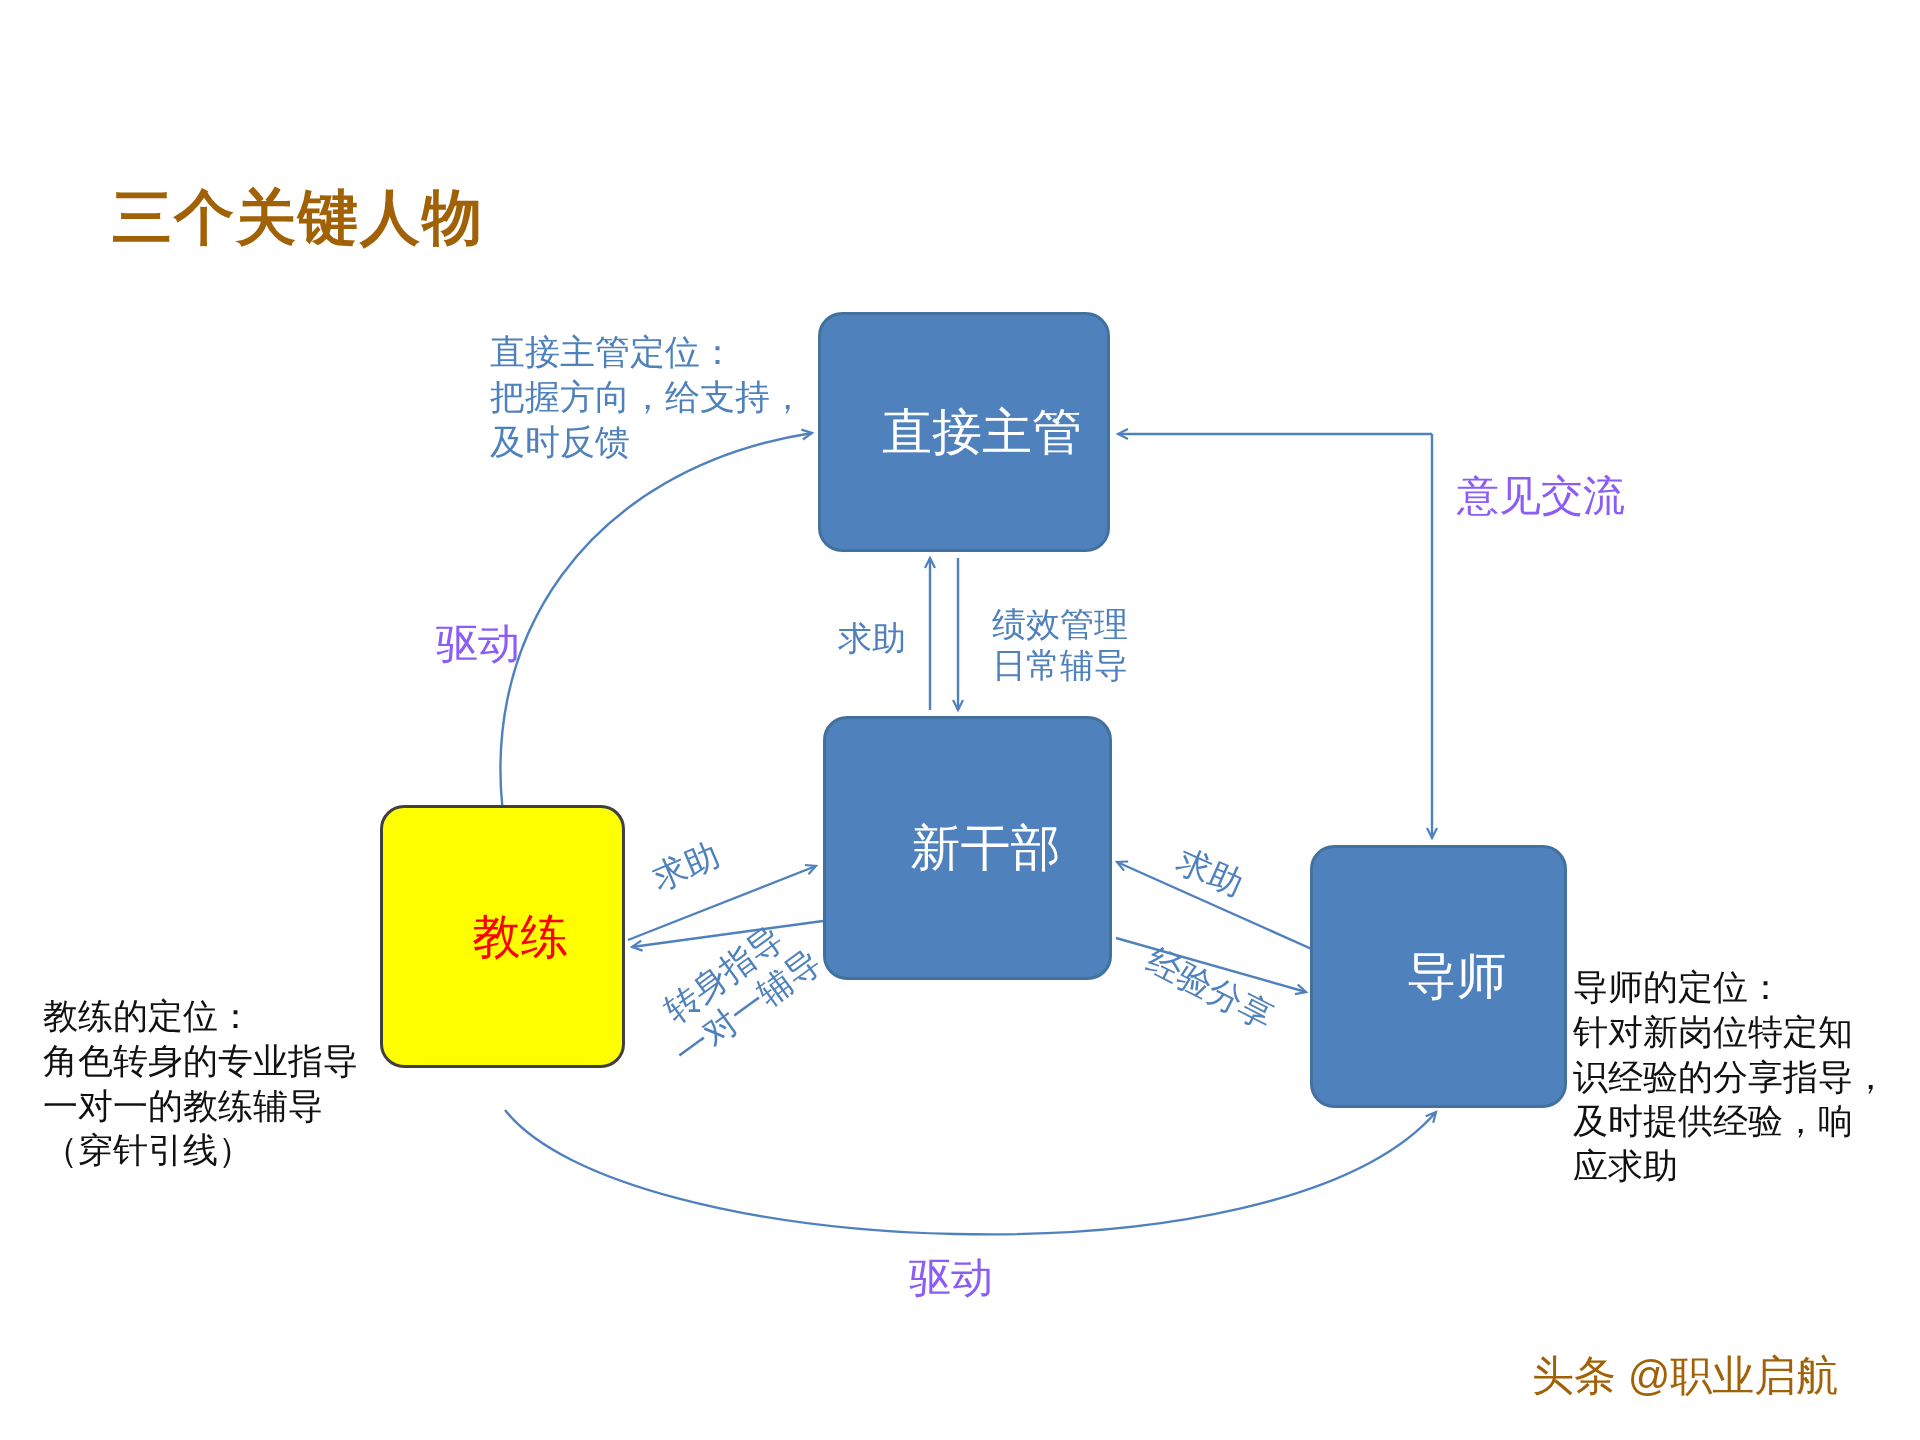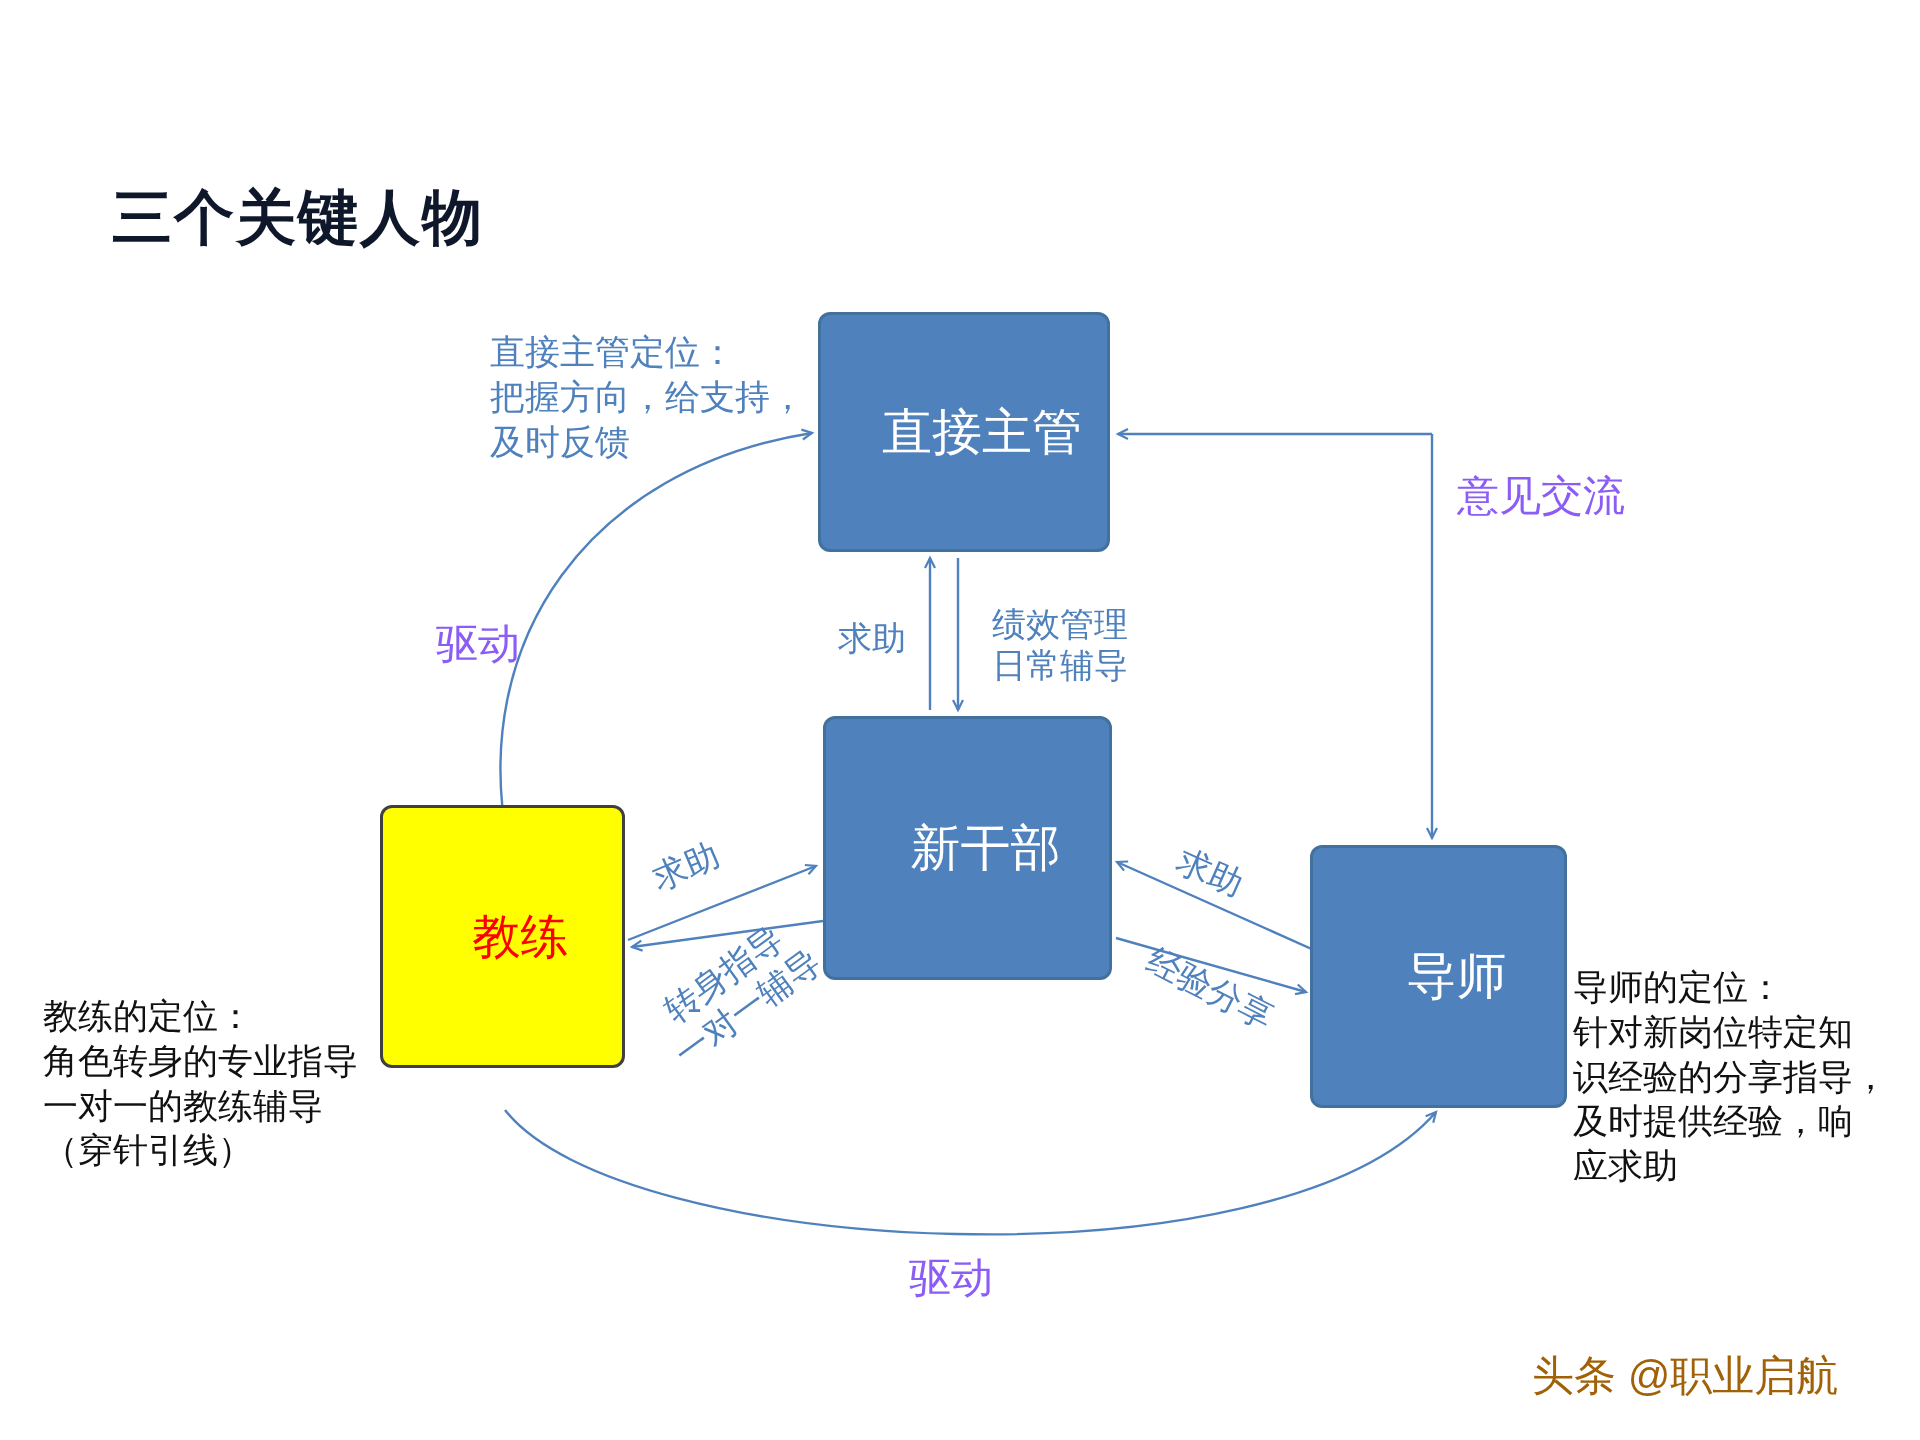--- a/index.html
+++ b/index.html
@@ -15,28 +15,28 @@
   #connector-layer {
     position: absolute;
     left: 0; top: 0;
     width: 1920px; height: 1440px;
     pointer-events: none;
   }
   .page-title {
     left: 112px; top: 178px;
     font-size: 60px;
     font-weight: bold;
-    color: #0f172a;
+    color: #a16207;
     letter-spacing: 2px;
   }
   .node {
     display: flex;
     align-items: center;
     justify-content: center;
-    border-radius: 12px;
+    border-radius: 24px;
     box-sizing: border-box;
     padding-left: 36px;
   }
   .node-blue {
     background: #4f81bd;
     border: 3px solid #41719c;
     color: #ffffff;
     font-size: 50px;
   }
   .node-yellow {

